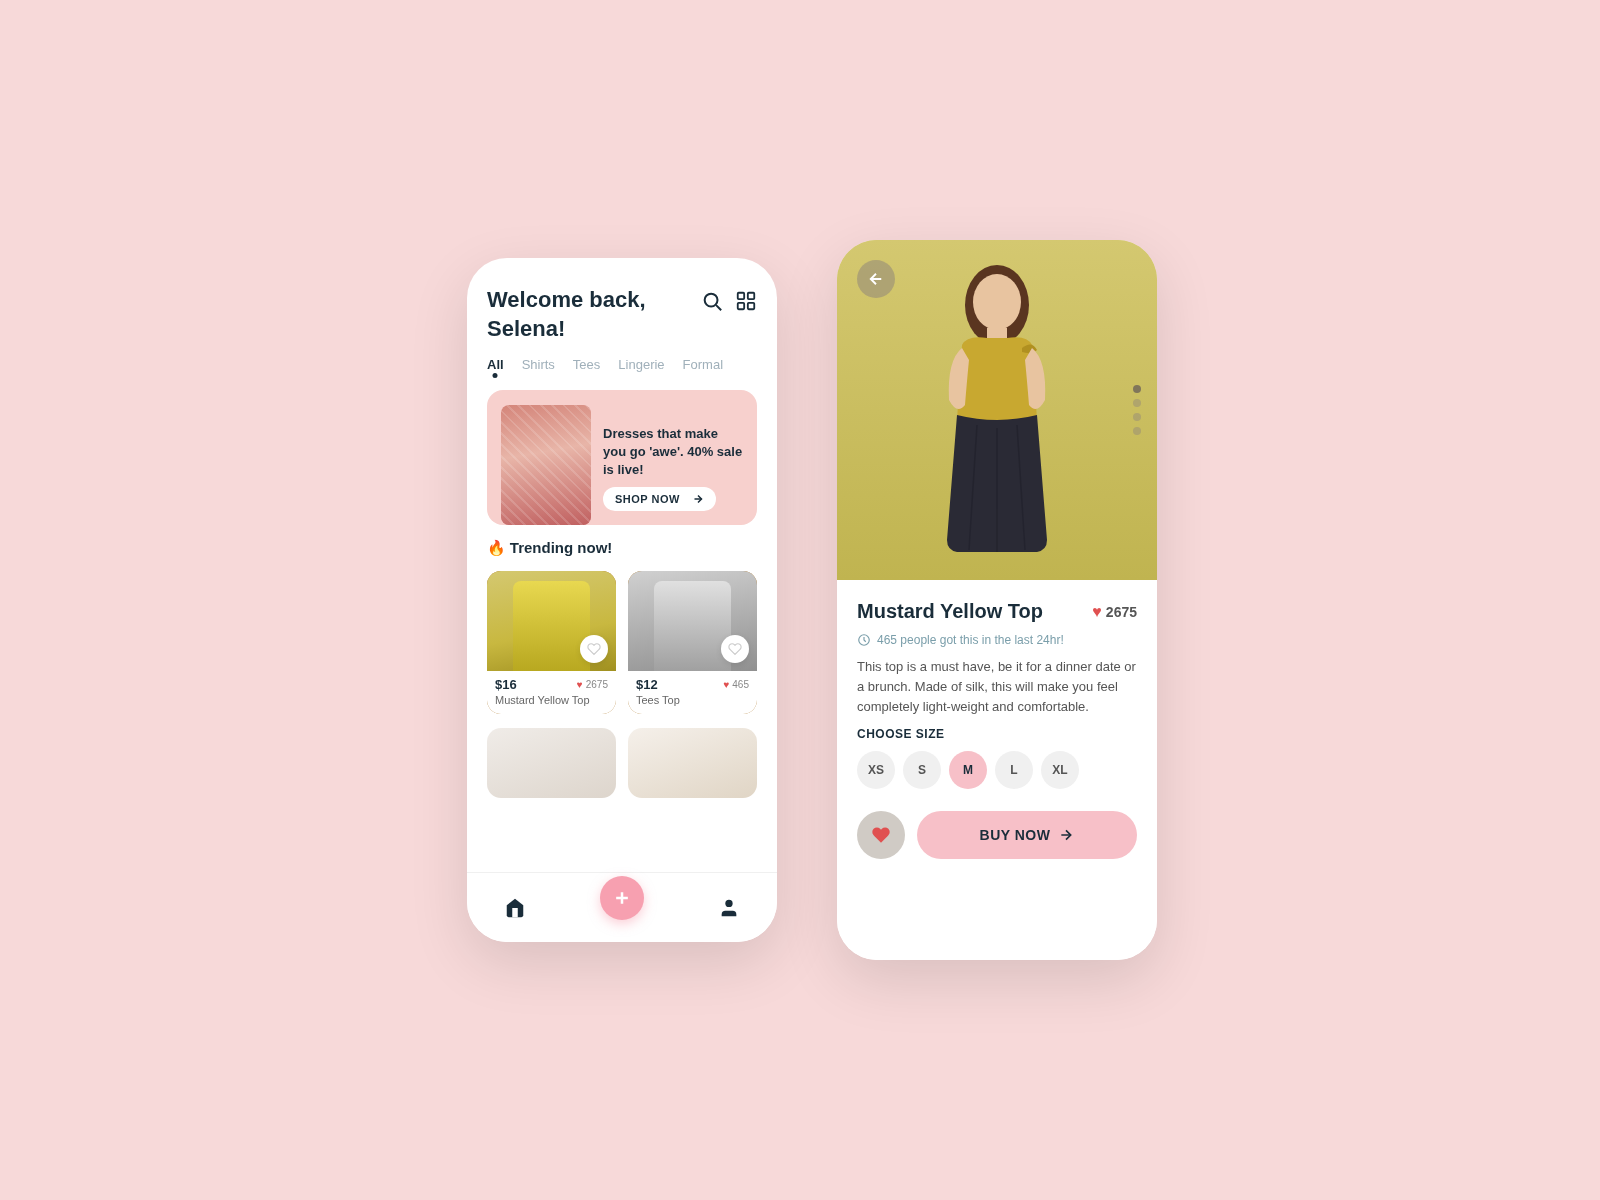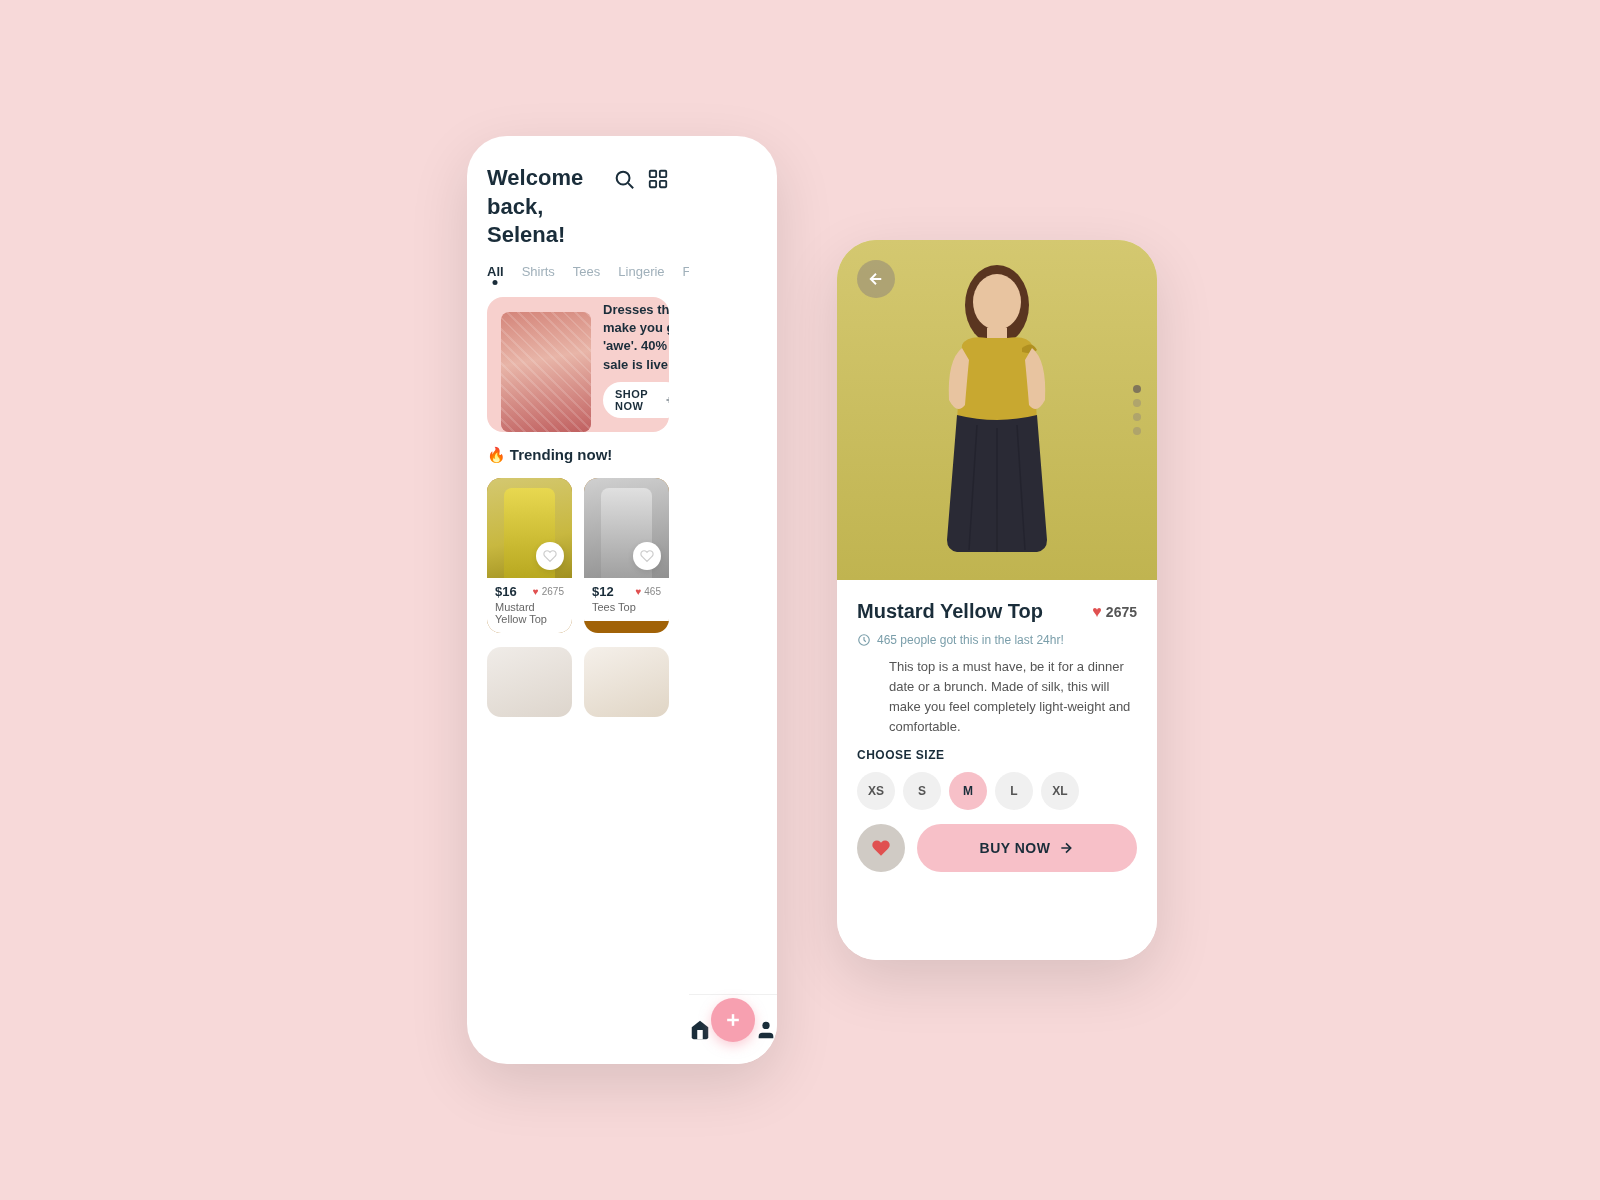--- a/index.html
+++ b/index.html
@@ -19,23 +19,23 @@
       background: #ffffff;
       border-radius: 40px;
       box-shadow: 0 20px 60px rgba(0,0,0,0.12);
       overflow: hidden;
       position: relative;
     }
 
     
     .phone-left {
       width: 310px;
-      height: 928px;
-      display: flex;
-      flex-direction: row;
+      height: 684px;
+      display: flex;
+      flex-direction: column;
       margin-left: 24px;
     }
 
     .phone-left .content {
       flex: 1;
       overflow: hidden;
       padding: 28px 20px 0;
       display: flex;
       flex-direction: column;
       gap: 14px;
@@ -410,21 +410,20 @@
     }
     .clock-icon {
       width: 14px;
       height: 14px;
     }
 
     .detail-desc {
       font-size: 13px;
       color: #555;
       line-height: 1.55;
-      margin-left: 32px;
     }
 
     .size-label {
       font-size: 12px;
       font-weight: 700;
       color: #1a2d3a;
       letter-spacing: 0.5px;
     }
 
     .size-options {
@@ -447,21 +446,21 @@
     }
     .size-btn.selected {
       background: #f7c0c8;
       color: #1a2d3a;
     }
 
     .buy-row {
       display: flex;
       align-items: center;
       gap: 12px;
-      margin-top: 4px;
+      margin-top: 12px;
     }
     .wishlist-btn {
       width: 48px;
       height: 48px;
       border-radius: 50%;
       background: #d0cbc5;
       display: flex;
       align-items: center;
       justify-content: center;
       cursor: pointer;

